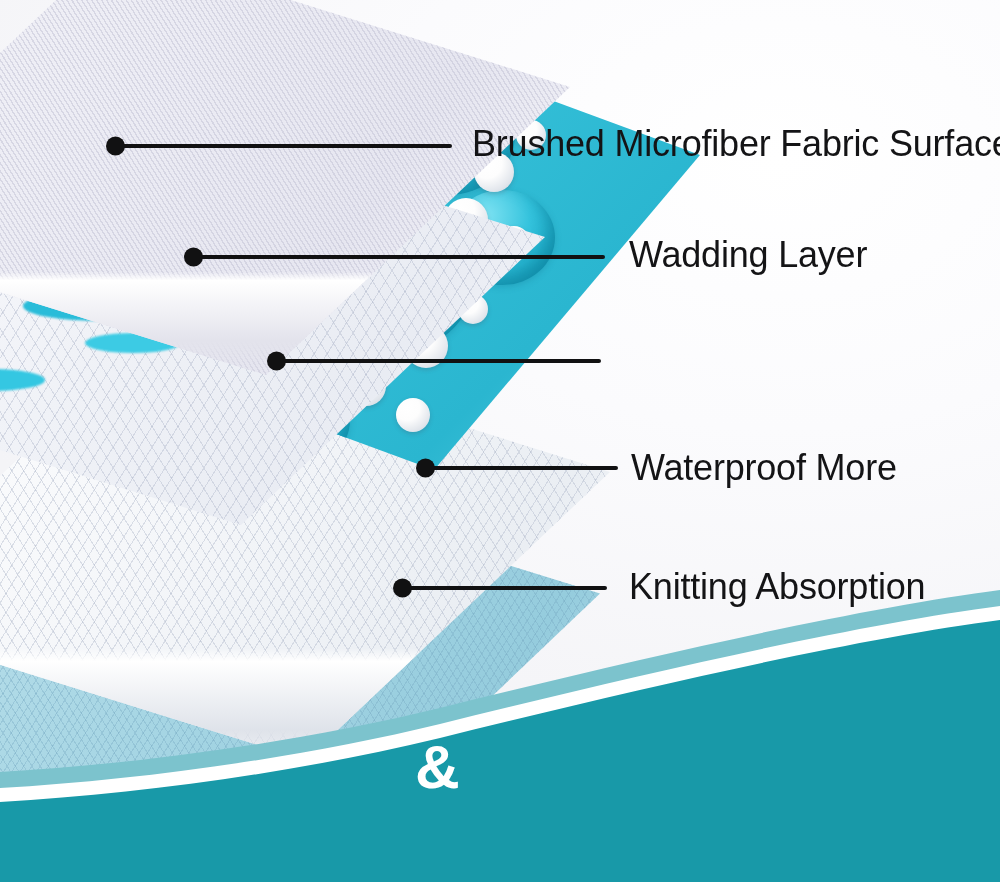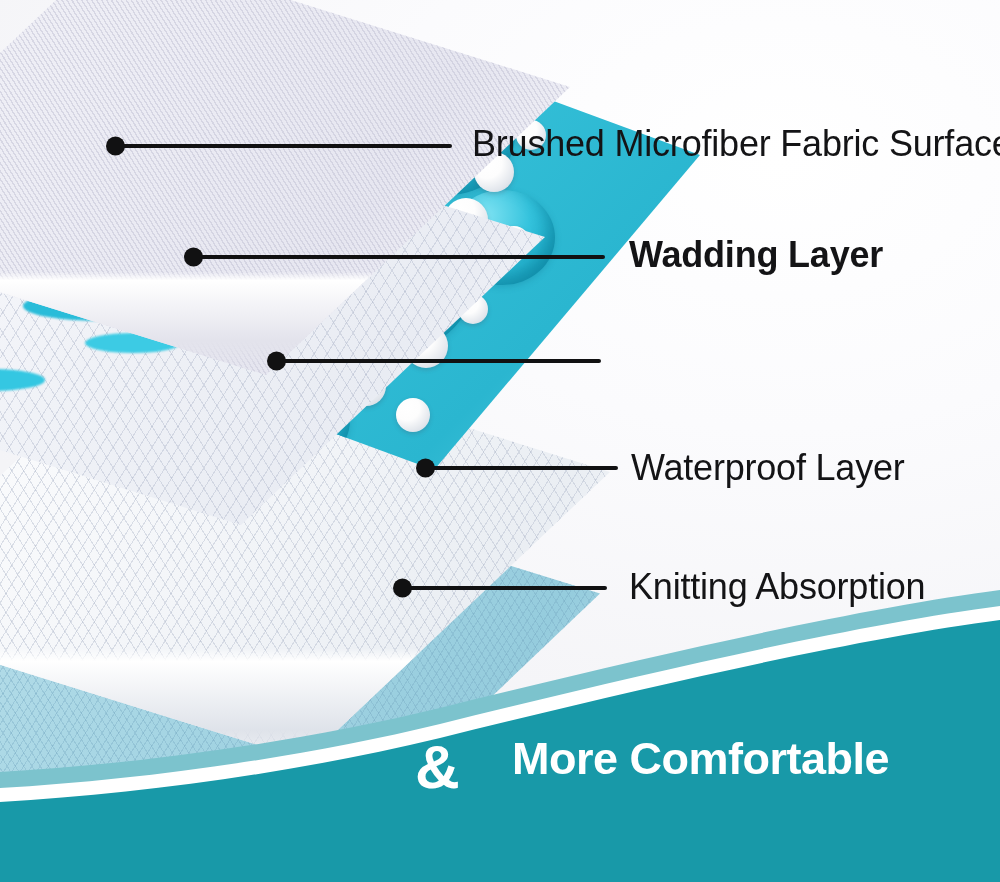--- a/index.html
+++ b/index.html
@@ -233,36 +233,35 @@
   </div>
   <div class="callout" style="left:425px;top:466px;width:193px;">
     <span class="dot"></span>
   </div>
   <div class="callout" style="left:402px;top:586px;width:205px;">
     <span class="dot"></span>
   </div>
 
   <div class="label" style="left:472px;top:126px;">Brushed Microfiber Fabric Surface</div>
 
-  <div class="label" style="left:629px;top:237px;font-weight:bold;">Wadding Layer</div>
-
-
-  <div class="label" style="left:631px;top:450px;">Waterproof Layer</div>
+  <div class="label" style="left:629px;top:237px;">Wadding Layer</div>
+
+
+  <div class="label" style="left:631px;top:450px;">Waterproof More</div>
 
   <div class="label" style="left:629px;top:569px;">Knitting Absorption</div>
 
   <div id="banner-wrap">
     <svg viewBox="0 0 1000 300" preserveAspectRatio="none">
 
       <path d="M 1000,8 C 860,26 640,76 440,126 C 300,160 140,182 0,190 L 0,300 L 1000,300 Z" fill="#7cc3cd"></path>
 
       <path d="M 1000,24 C 860,42 640,92 440,142 C 300,176 140,198 0,206 L 0,300 L 1000,300 Z" fill="#ffffff"></path>
 
       <path d="M 1000,38 C 860,56 640,106 440,156 C 300,190 140,212 0,220 L 0,300 L 1000,300 Z" fill="#1899a8"></path>
     </svg>
   </div>
 
   <div id="banner-text">
     <span id="amp">&amp;</span>
-    <span class="headline" id="headline-1">More Comfortable</span>
   </div>
 
 </div>
 
 </body></html>

